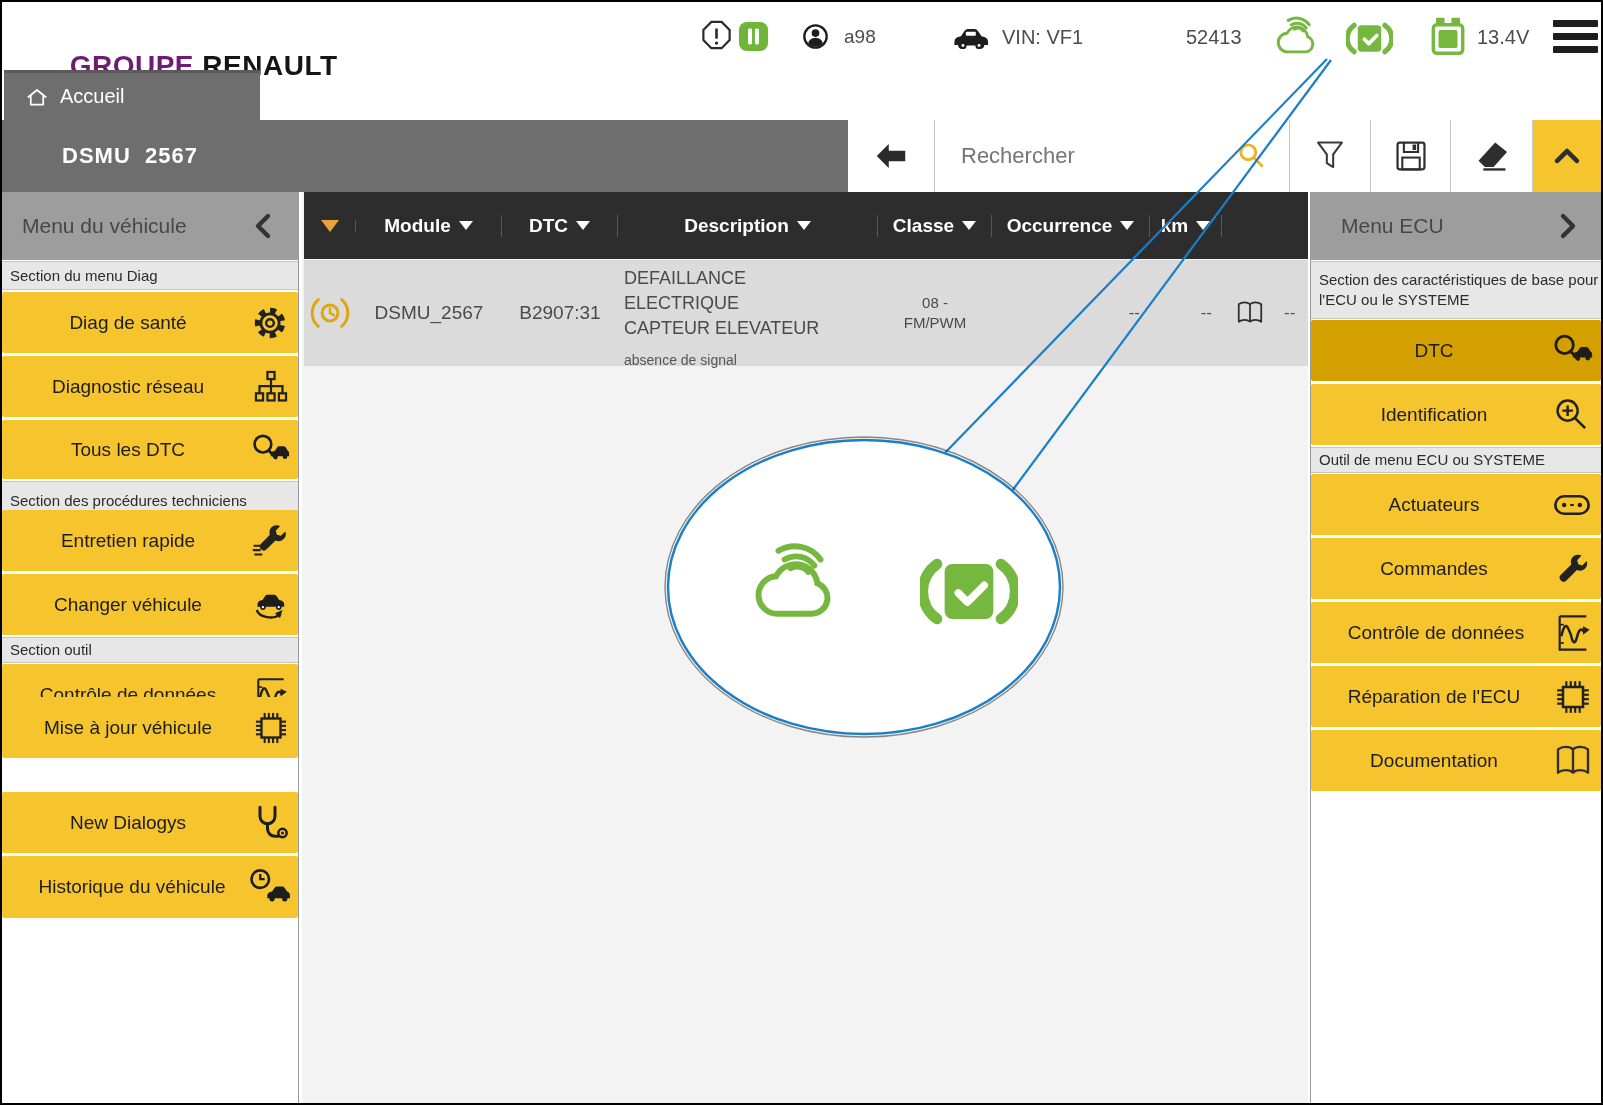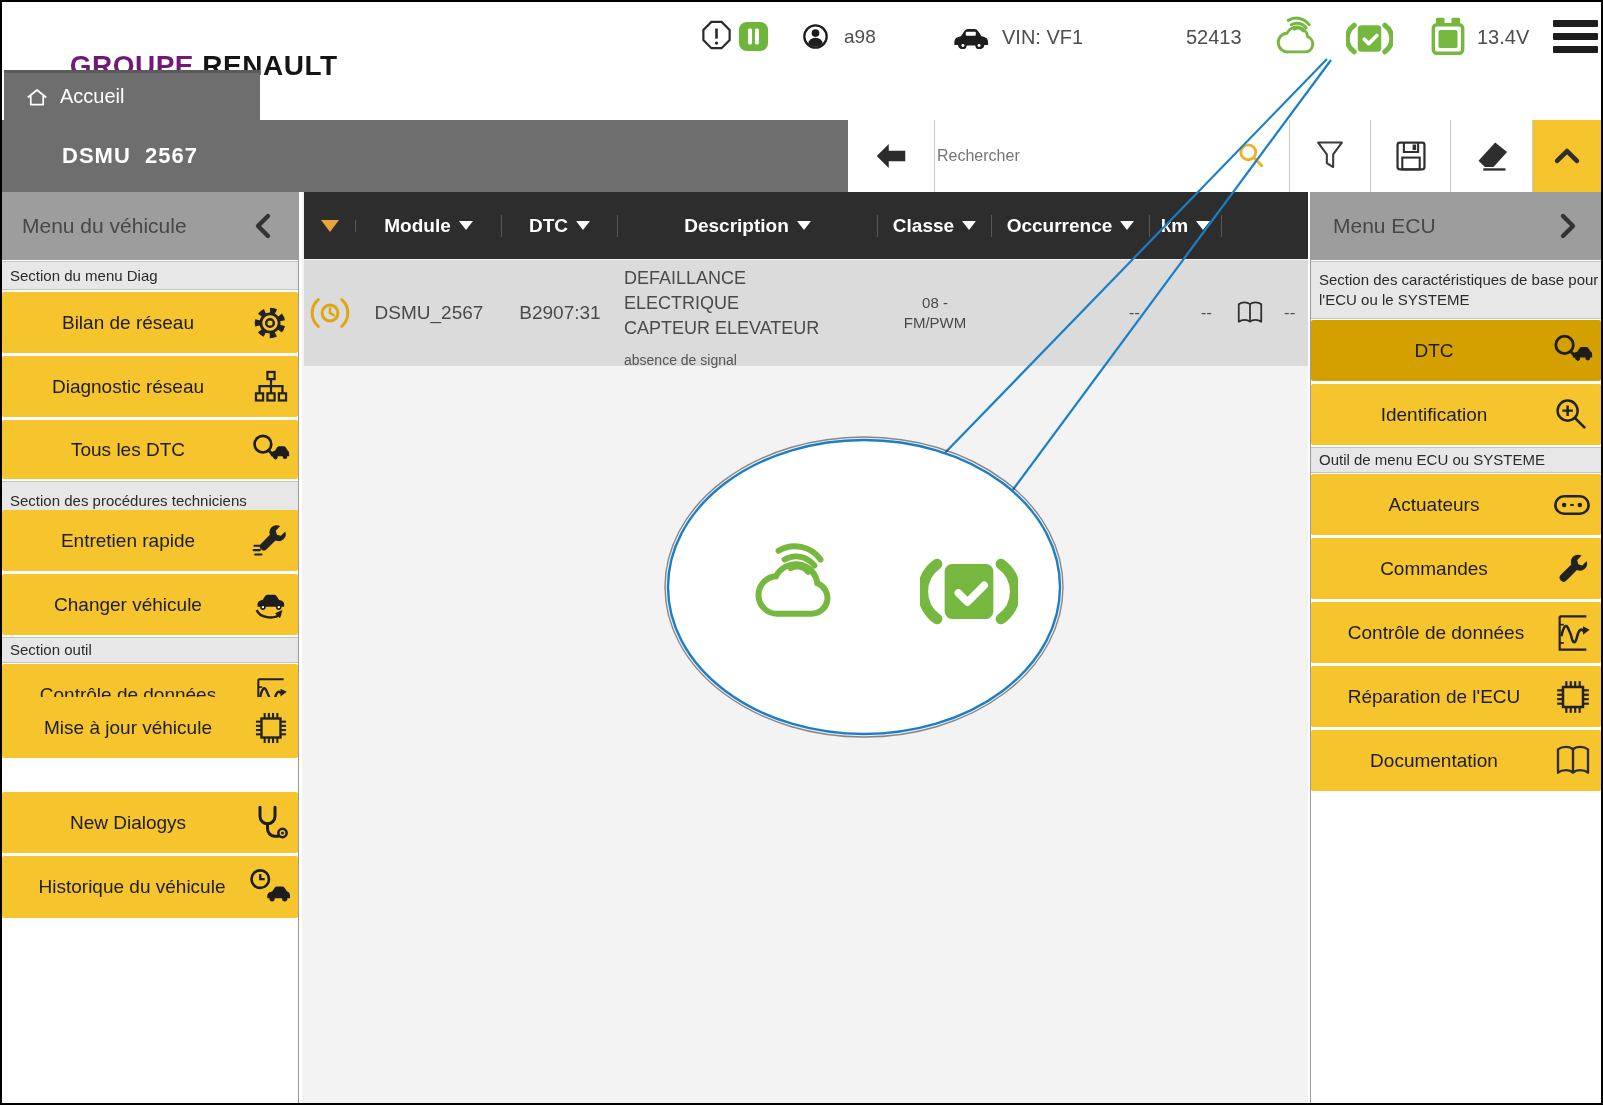--- a/index.html
+++ b/index.html
@@ -14,21 +14,21 @@
   
   .tab{left:2px;top:68px;width:256px;height:50px;background:#6E6E6E;border-top:3px solid #5a5a5a;box-sizing:border-box;display:flex;align-items:center;color:#fff;}
   .tab .lbl{font-size:20px;margin-left:10px;}
   
   .titlebar{left:0;top:118px;width:846px;height:72px;background:#6E6E6E;display:flex;align-items:center;}
   .titlebar .lbl{color:#fff;font-size:22px;font-weight:600;margin-left:60px;white-space:pre;letter-spacing:1px;}
   .controls{left:846px;top:118px;width:753px;height:72px;display:flex;background:#fff;}
   .ctl{height:72px;box-sizing:border-box;border-left:1px solid #c9c9c9;display:flex;align-items:center;justify-content:center;background:#fff;}
   .ctl:first-child{border-left:none;}
   .searchbox{position:relative;justify-content:flex-start;}
-  .searchbox input{border:none;outline:none;font-size:16px;color:#000000;width:260px;font-family:inherit;background:transparent;}
+  .searchbox input{border:none;outline:none;font-size:22px;color:#000000;margin-left:24px;width:260px;font-family:inherit;background:transparent;}
   .searchbox .mag{position:absolute;right:22px;top:20px;}
   .ctl.yellow{background:#F6C52E;}
   
   .table-region{left:300px;top:190px;width:1006px;height:911px;background:#F3F3F3;}
   .thead{left:302px;top:190px;width:1004px;height:67px;background:#2D2D2D;display:flex;align-items:center;}
   .th{display:flex;align-items:center;justify-content:center;color:#fff;font-size:19px;font-weight:600;box-sizing:border-box;border-right:1px solid #585858;}
   .th:last-child{border-right:none;}
   .tri-w{width:0;height:0;border-left:7px solid transparent;border-right:7px solid transparent;border-top:9px solid #fff;margin-left:8px;}
   .tri-y{width:0;height:0;border-left:9px solid transparent;border-right:9px solid transparent;border-top:12px solid #E9A33B;}
   .trow{left:302px;top:258px;width:1004px;height:106px;background:#DBDBDB;display:flex;color:#4a4a4a;}
@@ -435,21 +435,21 @@
     <div class="srow side-header" style="top:0;height:68px">
       <span class="lbl">Menu du véhicule</span>
       <span class="chev">
           <svg class="icon" width="32" height="32">
             <use href="#i-chevleft"></use>
           </svg>
         </span>
     </div>
     <div class="srow sec-label" style="top:69px;height:29px">Section du menu Diag</div>
     <div class="menu-btn" style="top:100px;height:61px">
-      <span class="lbl">Bilan de réseau</span>
+      <span class="lbl">Diag de santé</span>
       <span class="ic">
           <svg class="icon" width="40" height="40">
             <use href="#i-gear"></use>
           </svg>
         </span>
     </div>
     <div class="menu-btn" style="top:164px;height:61px">
       <span class="lbl">Diagnostic réseau</span>
       <span class="ic">
           <svg class="icon" width="38" height="38">
@@ -512,21 +512,21 @@
       <span class="ic">
           <svg class="icon" width="42" height="42">
             <use href="#i-clockcar"></use>
           </svg>
         </span>
     </div>
   </div>
 
   <div class="abs rside">
     <div class="srow side-header" style="top:0;height:68px">
-      <span class="lbl" style="margin-left:22px">Menu ECU</span>
+      <span class="lbl" style="margin-left:30px">Menu ECU</span>
       <span class="chev">
           <svg class="icon" width="32" height="32">
             <use href="#i-chevright"></use>
           </svg>
         </span>
     </div>
     <div class="srow sec-label" style="top:69px;height:58px">Section des caractéristiques de base pour l'ECU ou le SYSTEME</div>
     <div class="menu-btn sel" style="top:128px;height:61px">
       <span class="lbl">DTC</span>
       <span class="ic">

